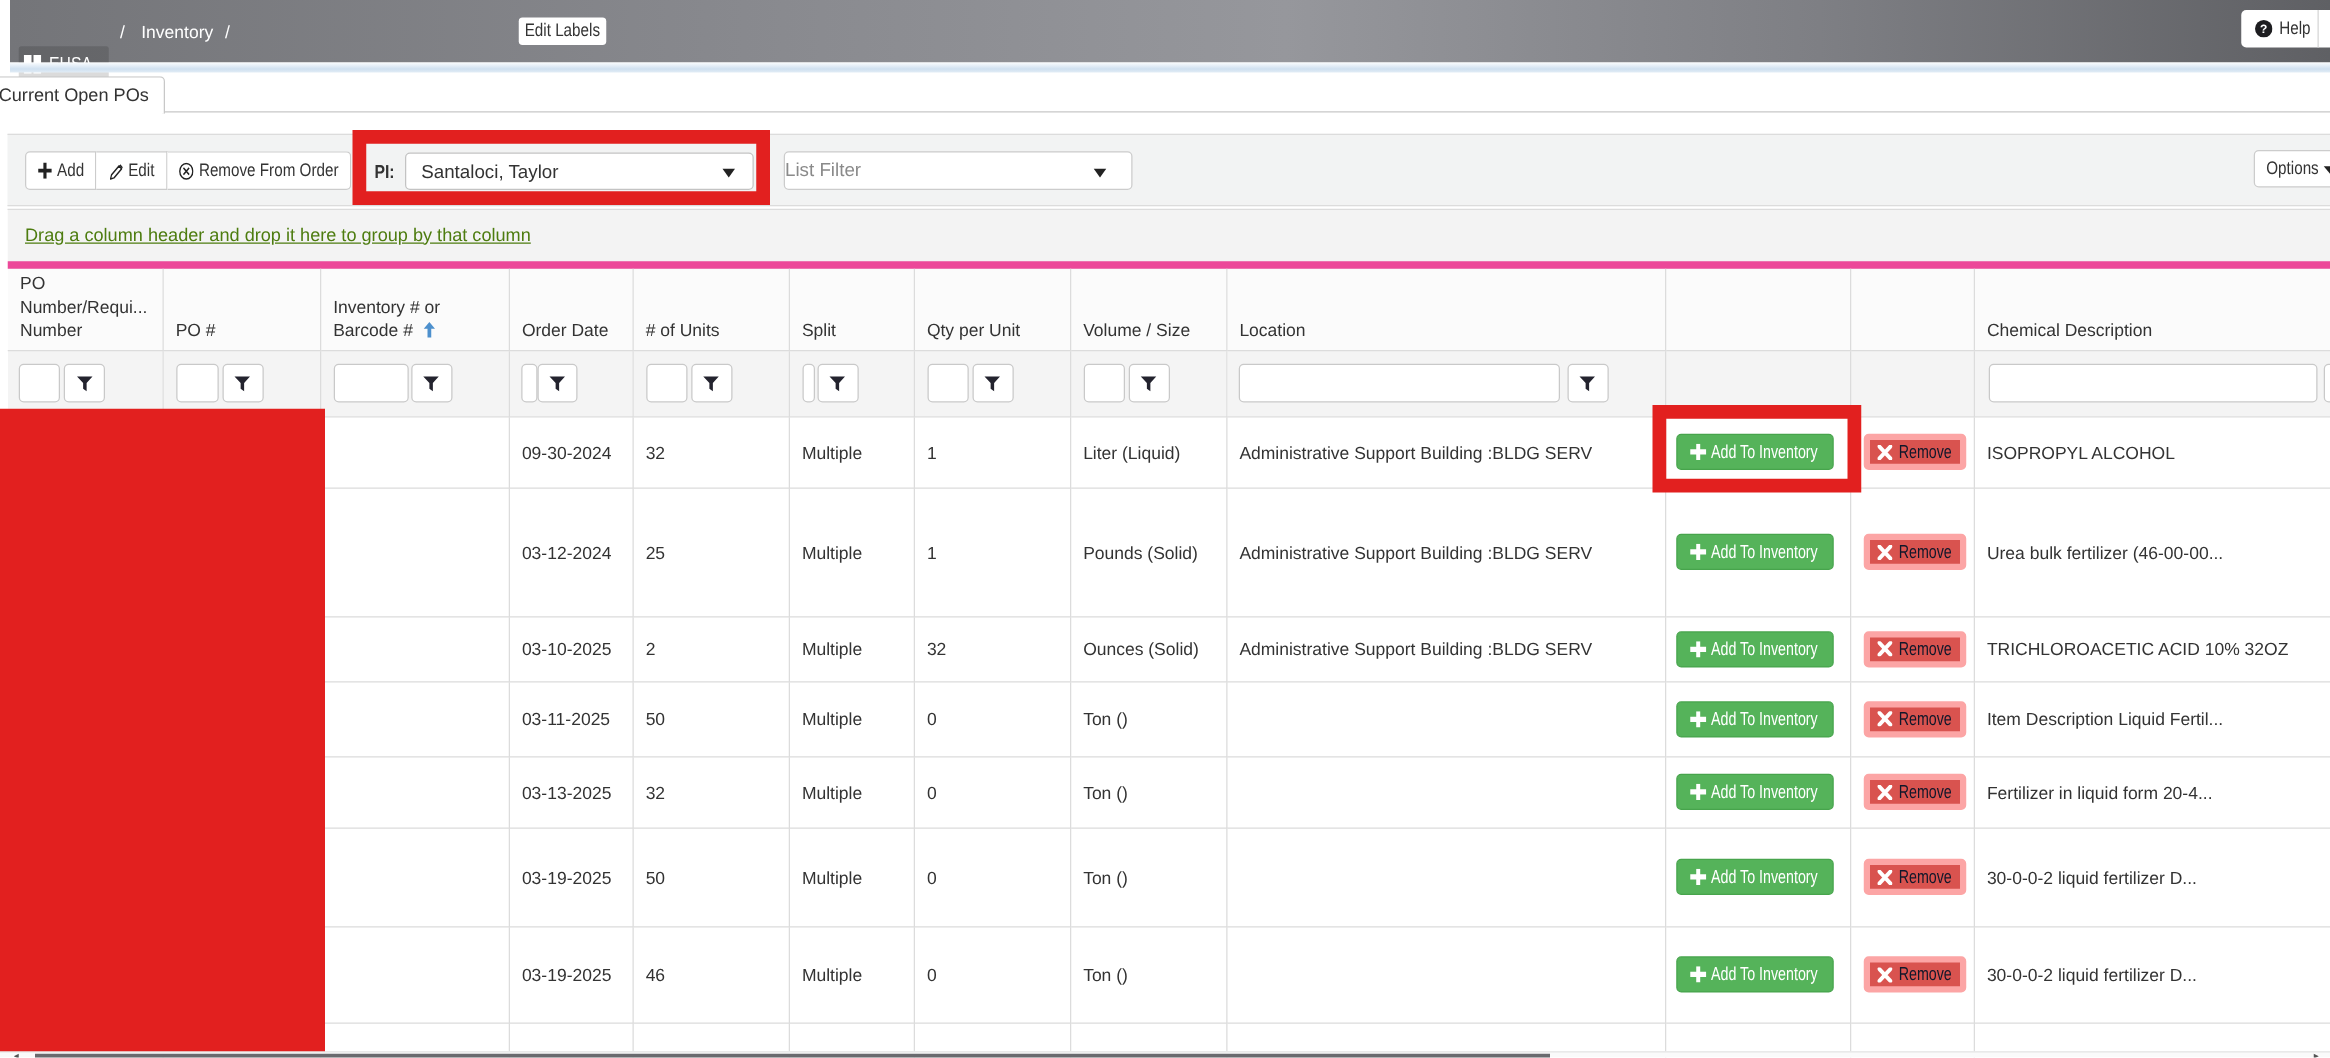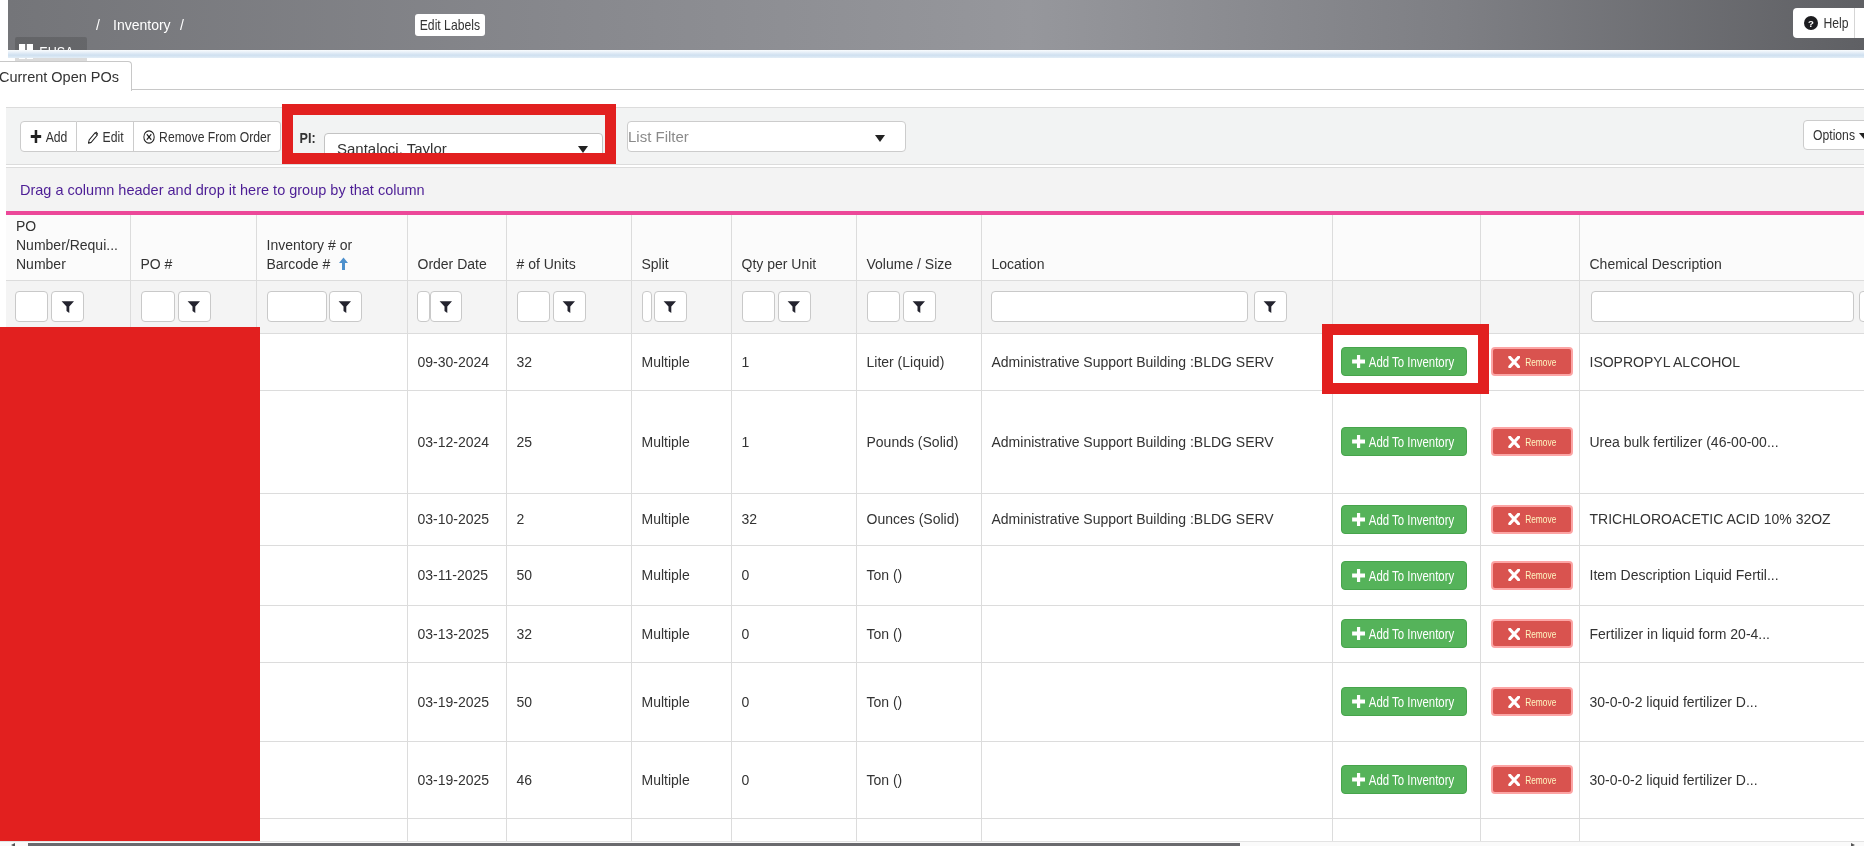--- a/index.html
+++ b/index.html
@@ -61,21 +61,21 @@
   }
   .tbtn.b1 { border-radius:4px 0 0 4px; width:57px; }
   .tbtn.b2 { border-left:none; width:57px; }
   .tbtn.b3 { border-left:none; border-radius:0 4px 4px 0; width:147px; }
   .tbtn svg { margin-right:5px; flex:none; }
   .pilabel { position:absolute; left:292px; top:0; height:58px; display:flex; align-items:center;
     font-weight:bold; font-size:15px; color:#333; }
   .piselect {
     position:absolute; left:318px; top:14px; width:279px; height:30px;
     background:#fff; border:1px solid #c3c3c3; border-radius:4px;
-    display:flex; align-items:center; font-size:15px; color:#333; padding-left:12px;margin-top:11px;
+    display:flex; align-items:center; font-size:15px; color:#333; padding-left:12px;
   }
   .caret { width:0; height:0; border-left:5px solid transparent; border-right:5px solid transparent;
     border-top:7px solid #222; position:absolute; }
   .piselect .caret { right:14px; top:12px; }
   .listfilter {
     position:absolute; left:621px; top:13px; width:279px; height:31px;
     background:#fff; border:1px solid #ccc; border-radius:4px;
     display:flex; align-items:center; font-size:15px; color:#8a8a8a; 
   }
   .listfilter .caret { right:20px; top:13px; }
@@ -84,42 +84,42 @@
     background:#fff; border:1px solid #ccc; border-radius:4px;
     display:flex; align-items:center; font-size:14.5px; color:#333; padding-left:5px;
   }
   .optionsbtn .caret { border-left-width:5px; border-right-width:5px; border-top-width:6px; position:static; margin-left:0; margin-top:2px; }
   
   .grid {
     position:absolute; left:6px; top:167px; width:1858px; height:679px;
     border-top:1px solid #dcdcdc; overflow:hidden; background:#fff;
   }
   .groupbar {
-    height:47px; background:#f3f3f3; border-bottom:4px solid #ec4899;
-    display:flex; align-items:center; padding-left:14px; font-size:14.5px; color:#4c1d95;
+    height:47px; background:#f3f3f3; border-bottom:6px solid #ec4899;
+    display:flex; align-items:center; padding-left:14px; font-size:14.5px; color:#4d7c0f;text-decoration:underline;
   }
   table { border-collapse:collapse; table-layout:fixed; width:1873px; }
   td, th { border-right:1px solid #dcdcdc; border-bottom:1px solid #dcdcdc; padding:0 0 0 10px;
     font-size:14px; color:#333; font-weight:normal; text-align:left; overflow:hidden; white-space:nowrap; }
   thead tr.hdr th { vertical-align:bottom; padding-bottom:6px; background:#fbfbfb; line-height:19px; }
   thead tr.flt td { background:#f4f4f4; height:52px; padding-left:0; }
   tbody td { vertical-align:middle; background:#fff; }
   .fwrap { display:flex; align-items:center; height:52px; }
   .finput { height:31px; background:#fff; border:1px solid #c9c9c9; border-radius:4px; flex:none; }
   .fbtn { width:33px; height:31px; background:#fff; border:1px solid #c9c9c9; border-radius:4px;
     display:flex; align-items:center; justify-content:center; flex:none; }
   .btn-add {
     width:126px; height:29px; margin-left:8px; background:#55b35a; border:1px solid #47a44c; border-radius:4px;
     color:#fff; font-size:15px; display:flex; align-items:center; justify-content:center; white-space:nowrap;
   }
   .btn-add .cond2 { display:inline-flex; align-items:center; transform:scaleX(0.76); transform-origin:center; }
   .btn-add svg { margin-right:5px; flex:none; }
   .btn-rem {
-    width:82px; height:29px; margin-left:10px; background:#d9534f; border:2px solid #fca5a5; border-radius:4px;
-    color:#fef9c3; font-size:11px; display:flex; align-items:center; justify-content:center; white-space:nowrap;
+    width:82px; height:29px; margin-left:10px; background:#d9534f; border:5px solid #fca5a5; border-radius:4px;
+    color:#0f172a; font-size:15px; display:flex; align-items:center; justify-content:center; white-space:nowrap;
   }
   .btn-rem .cond2 { display:inline-flex; align-items:center; transform:scaleX(0.76); transform-origin:center; }
   
   .hscroll { position:absolute; left:0; bottom:0; width:1864px; height:5px; background:#fafafa; border-top:1px solid #e3e3e3; }
   .hthumb { position:absolute; left:28px; top:1px; width:1212px; height:4px; background:#6a6a6e; }
   .harrow-l { position:absolute; left:11px; top:1px; width:0; height:0;
     border-top:2px solid transparent; border-bottom:2px solid transparent; border-right:4px solid #555; }
   .harrow-r { position:absolute; left:1851px; top:1px; width:0; height:0;
     border-top:2px solid transparent; border-bottom:2px solid transparent; border-left:4px solid #555; }
   

